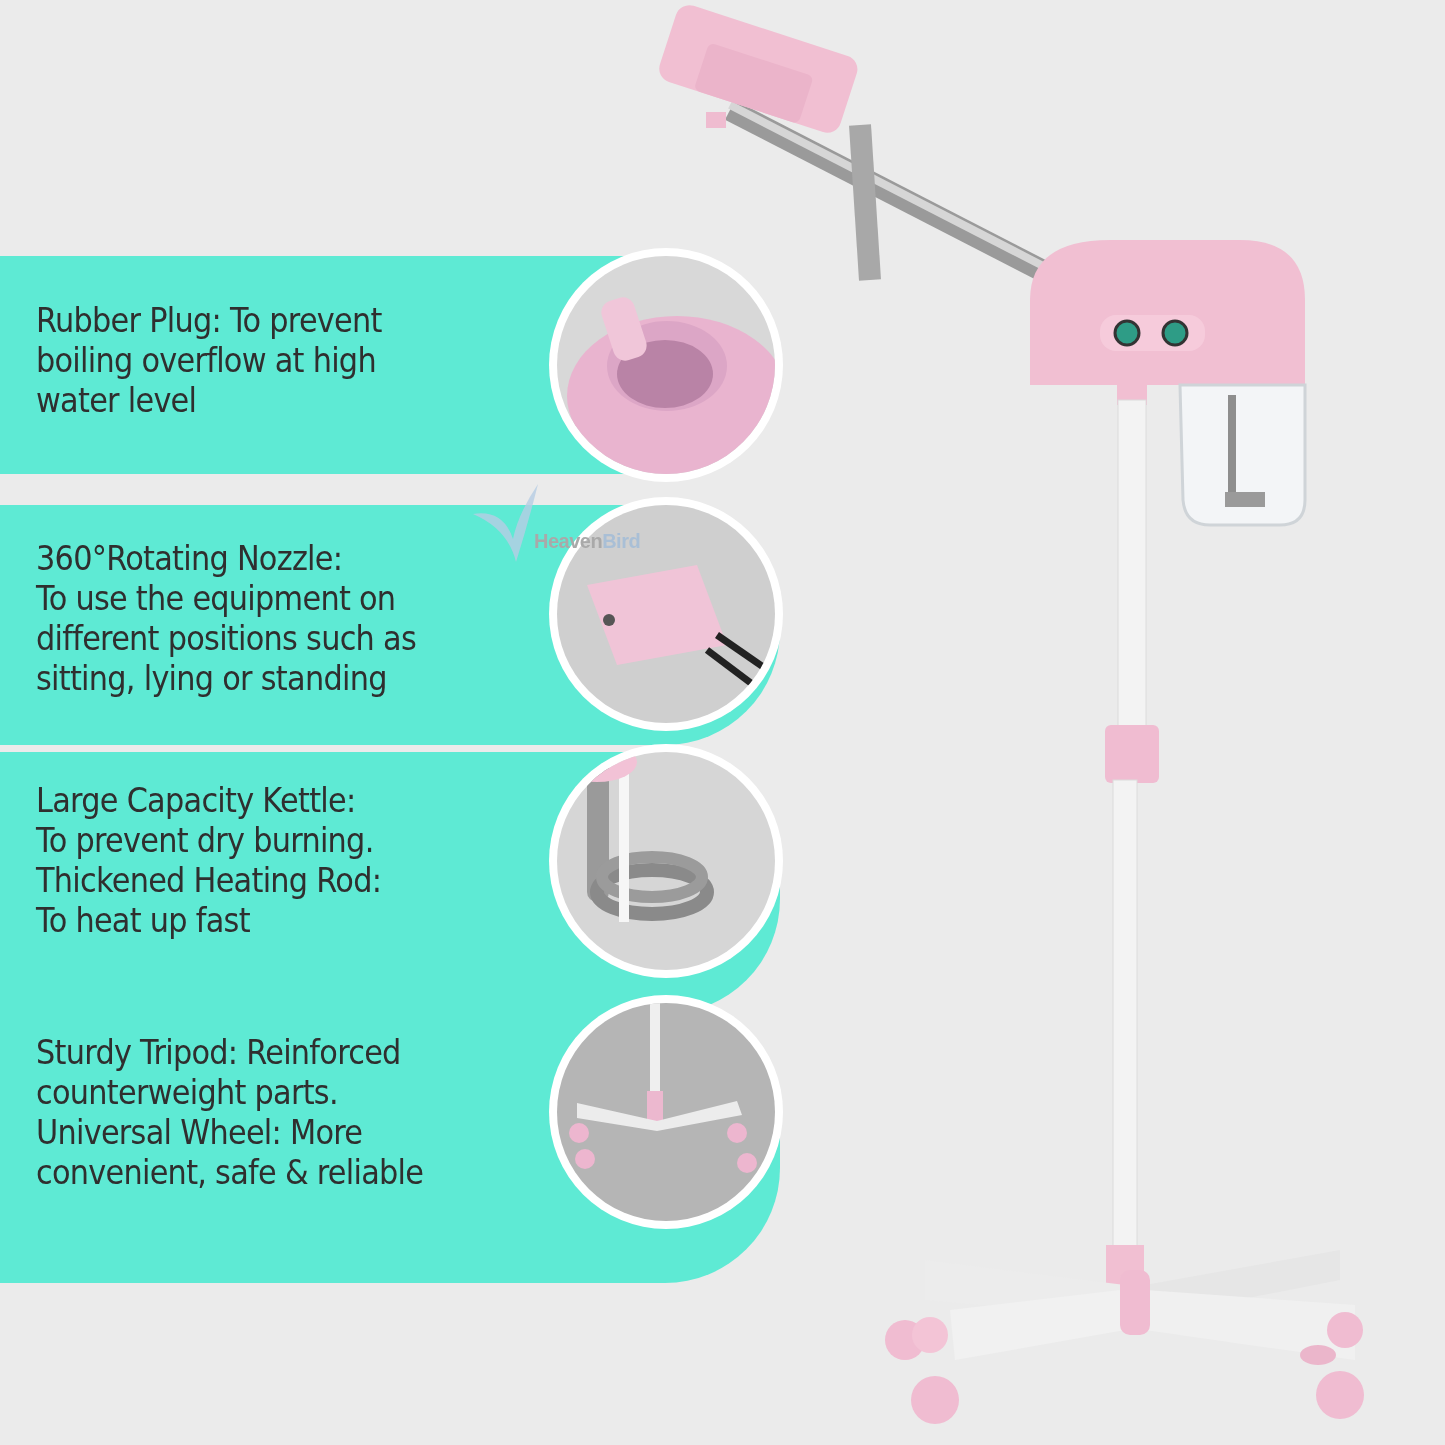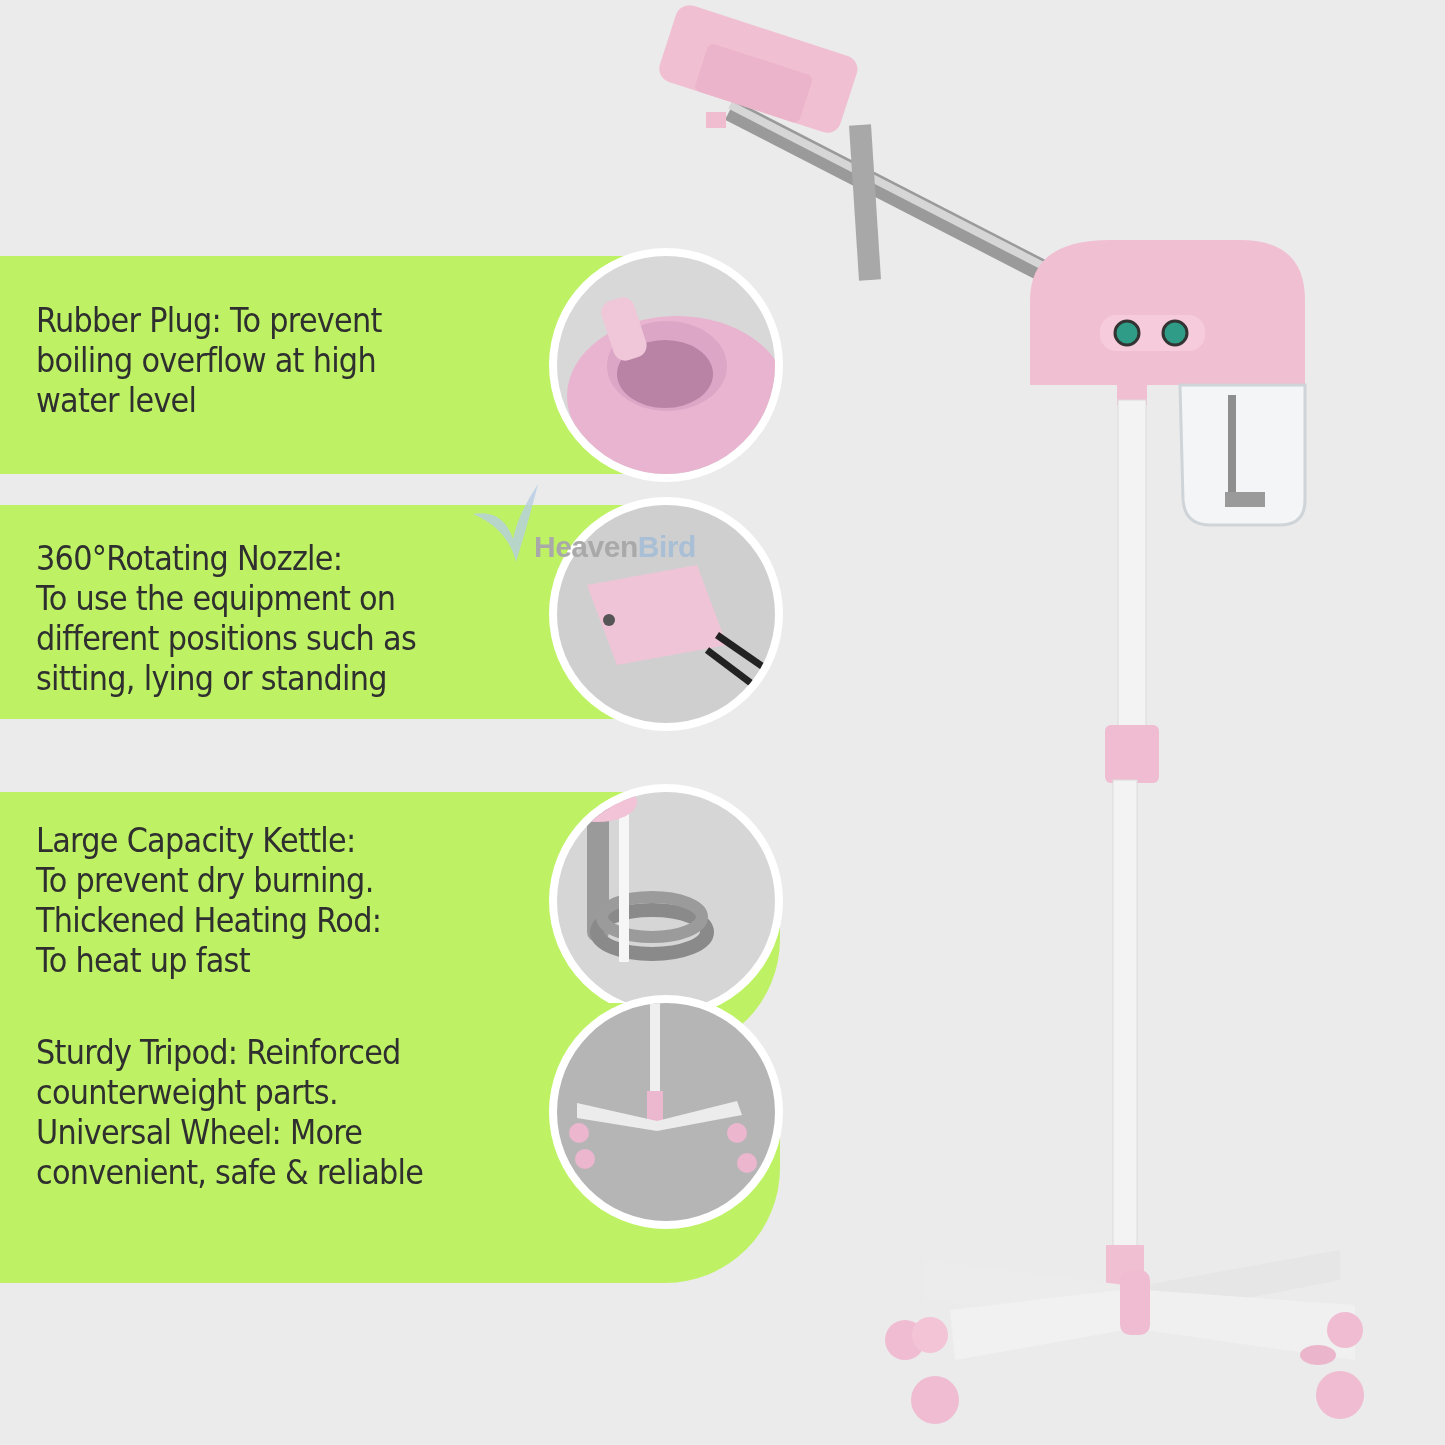--- a/index.html
+++ b/index.html
@@ -2,36 +2,36 @@
 <html><head>
   <meta charset="utf-8">
   <style>
     html, body { margin:0; padding:0; }
     body {
       width:1445px; height:1445px; overflow:hidden; position:relative;
       background:#ebebeb;
       font-family:"Liberation Sans", sans-serif;
     }
     .panel {
-      position:absolute; left:0; width:780px; background:#bef264;
+      position:absolute; left:0; width:780px; background:#5eead4;
       border-top-right-radius:115px; border-bottom-right-radius:115px;
     }
     .panel-text {
       position:absolute; left:36px; color:#2f2f2f;
       font-family:"DejaVu Sans", sans-serif; font-size:33px; line-height:40px;
       letter-spacing:-0.8px; white-space:pre-line; transform:scaleX(0.92); transform-origin:left top;
     }
     .circle {
       position:absolute; left:557px; width:218px; height:218px; border-radius:50%;
       background:#c9c9c9; overflow:hidden;
       box-shadow: 0 0 0 8px #ffffff;
     }
     
     .wm { position:absolute; left:468px; top:484px; width:250px; height:90px; }
-    .wm-text { position:absolute; left:66px; top:46px; font-family:"Liberation Sans", sans-serif; font-weight:bold; font-size:30px; letter-spacing:-0.5px; }
+    .wm-text { position:absolute; left:66px; top:46px; font-family:"Liberation Sans", sans-serif; font-weight:bold; font-size:20px; letter-spacing:-0.5px; }
     .wm-a { color:#a9a9a9; }
     .wm-b { color:#a9bfd6; }
     
     .prod { position:absolute; left:0; top:0; width:1445px; height:1445px; pointer-events:none; }
   </style>
 </head>
 <body>
 
 <div class="panel" style="top:256px;height:218px;">
   <div class="panel-text" style="top:45px;">Rubber Plug: To prevent
@@ -40,21 +40,21 @@
   <div class="circle" style="top:0px;background:#d8d8d8;">
     <svg width="218" height="218" viewBox="0 0 218 218">
       <ellipse cx="120" cy="140" rx="110" ry="80" fill="#e9b4cf"></ellipse>
       <ellipse cx="110" cy="110" rx="60" ry="45" fill="#dca6c6"></ellipse>
       <ellipse cx="108" cy="118" rx="48" ry="34" fill="#b983a6"></ellipse>
       <rect x="50" y="42" width="34" height="62" rx="12" fill="#f0c6d9" transform="rotate(-18 67 73)"></rect>
     </svg>
   </div>
 </div>
 
-<div class="panel" style="top:505px;height:214px;">
+<div class="panel" style="top:505px;height:240px;">
   <div class="panel-text" style="top:34px;">360°Rotating Nozzle:
 To use the equipment on
 different positions such as
 sitting, lying or standing</div>
   <div class="circle" style="top:0px;background:#cfcfcf;">
     <svg width="218" height="218" viewBox="0 0 218 218">
       <polygon points="30,80 140,60 170,140 60,160" fill="#f0c4d7"></polygon>
       <circle cx="52" cy="115" r="6" fill="#555"></circle>
       <line x1="160" y1="130" x2="218" y2="170" stroke="#222" stroke-width="7"></line>
       <line x1="150" y1="145" x2="210" y2="190" stroke="#222" stroke-width="7"></line>
@@ -64,21 +64,21 @@
 
 <div class="wm">
   <svg width="70" height="80" viewBox="0 0 70 80">
     <path d="M5 30 Q35 25 45 55 Q50 30 70 0 Q60 40 48 78 Q40 45 5 30 Z" fill="#b7cde3" opacity="0.8"></path>
   </svg>
   <div class="wm-text">
     <span class="wm-a">Heaven</span><span class="wm-b">Bird</span>
   </div>
 </div>
 
-<div class="panel" style="top:752px;height:262px;margin-top:40px;">
+<div class="panel" style="top:752px;height:262px;">
   <div class="panel-text" style="top:29px;">Large Capacity Kettle:
 To prevent dry burning.
 Thickened Heating Rod:
 To heat up fast</div>
   <div class="circle" style="top:0px;background:#d6d6d6;">
     <svg width="218" height="218" viewBox="0 0 218 218">
       <rect x="30" y="0" width="22" height="150" rx="10" fill="#9a9a9a"></rect>
       <ellipse cx="95" cy="140" rx="55" ry="22" fill="none" stroke="#8a8a8a" stroke-width="14"></ellipse>
       <ellipse cx="95" cy="125" rx="50" ry="20" fill="none" stroke="#9b9b9b" stroke-width="12"></ellipse>
       <rect x="62" y="10" width="10" height="160" fill="#f6f6f6"></rect>

